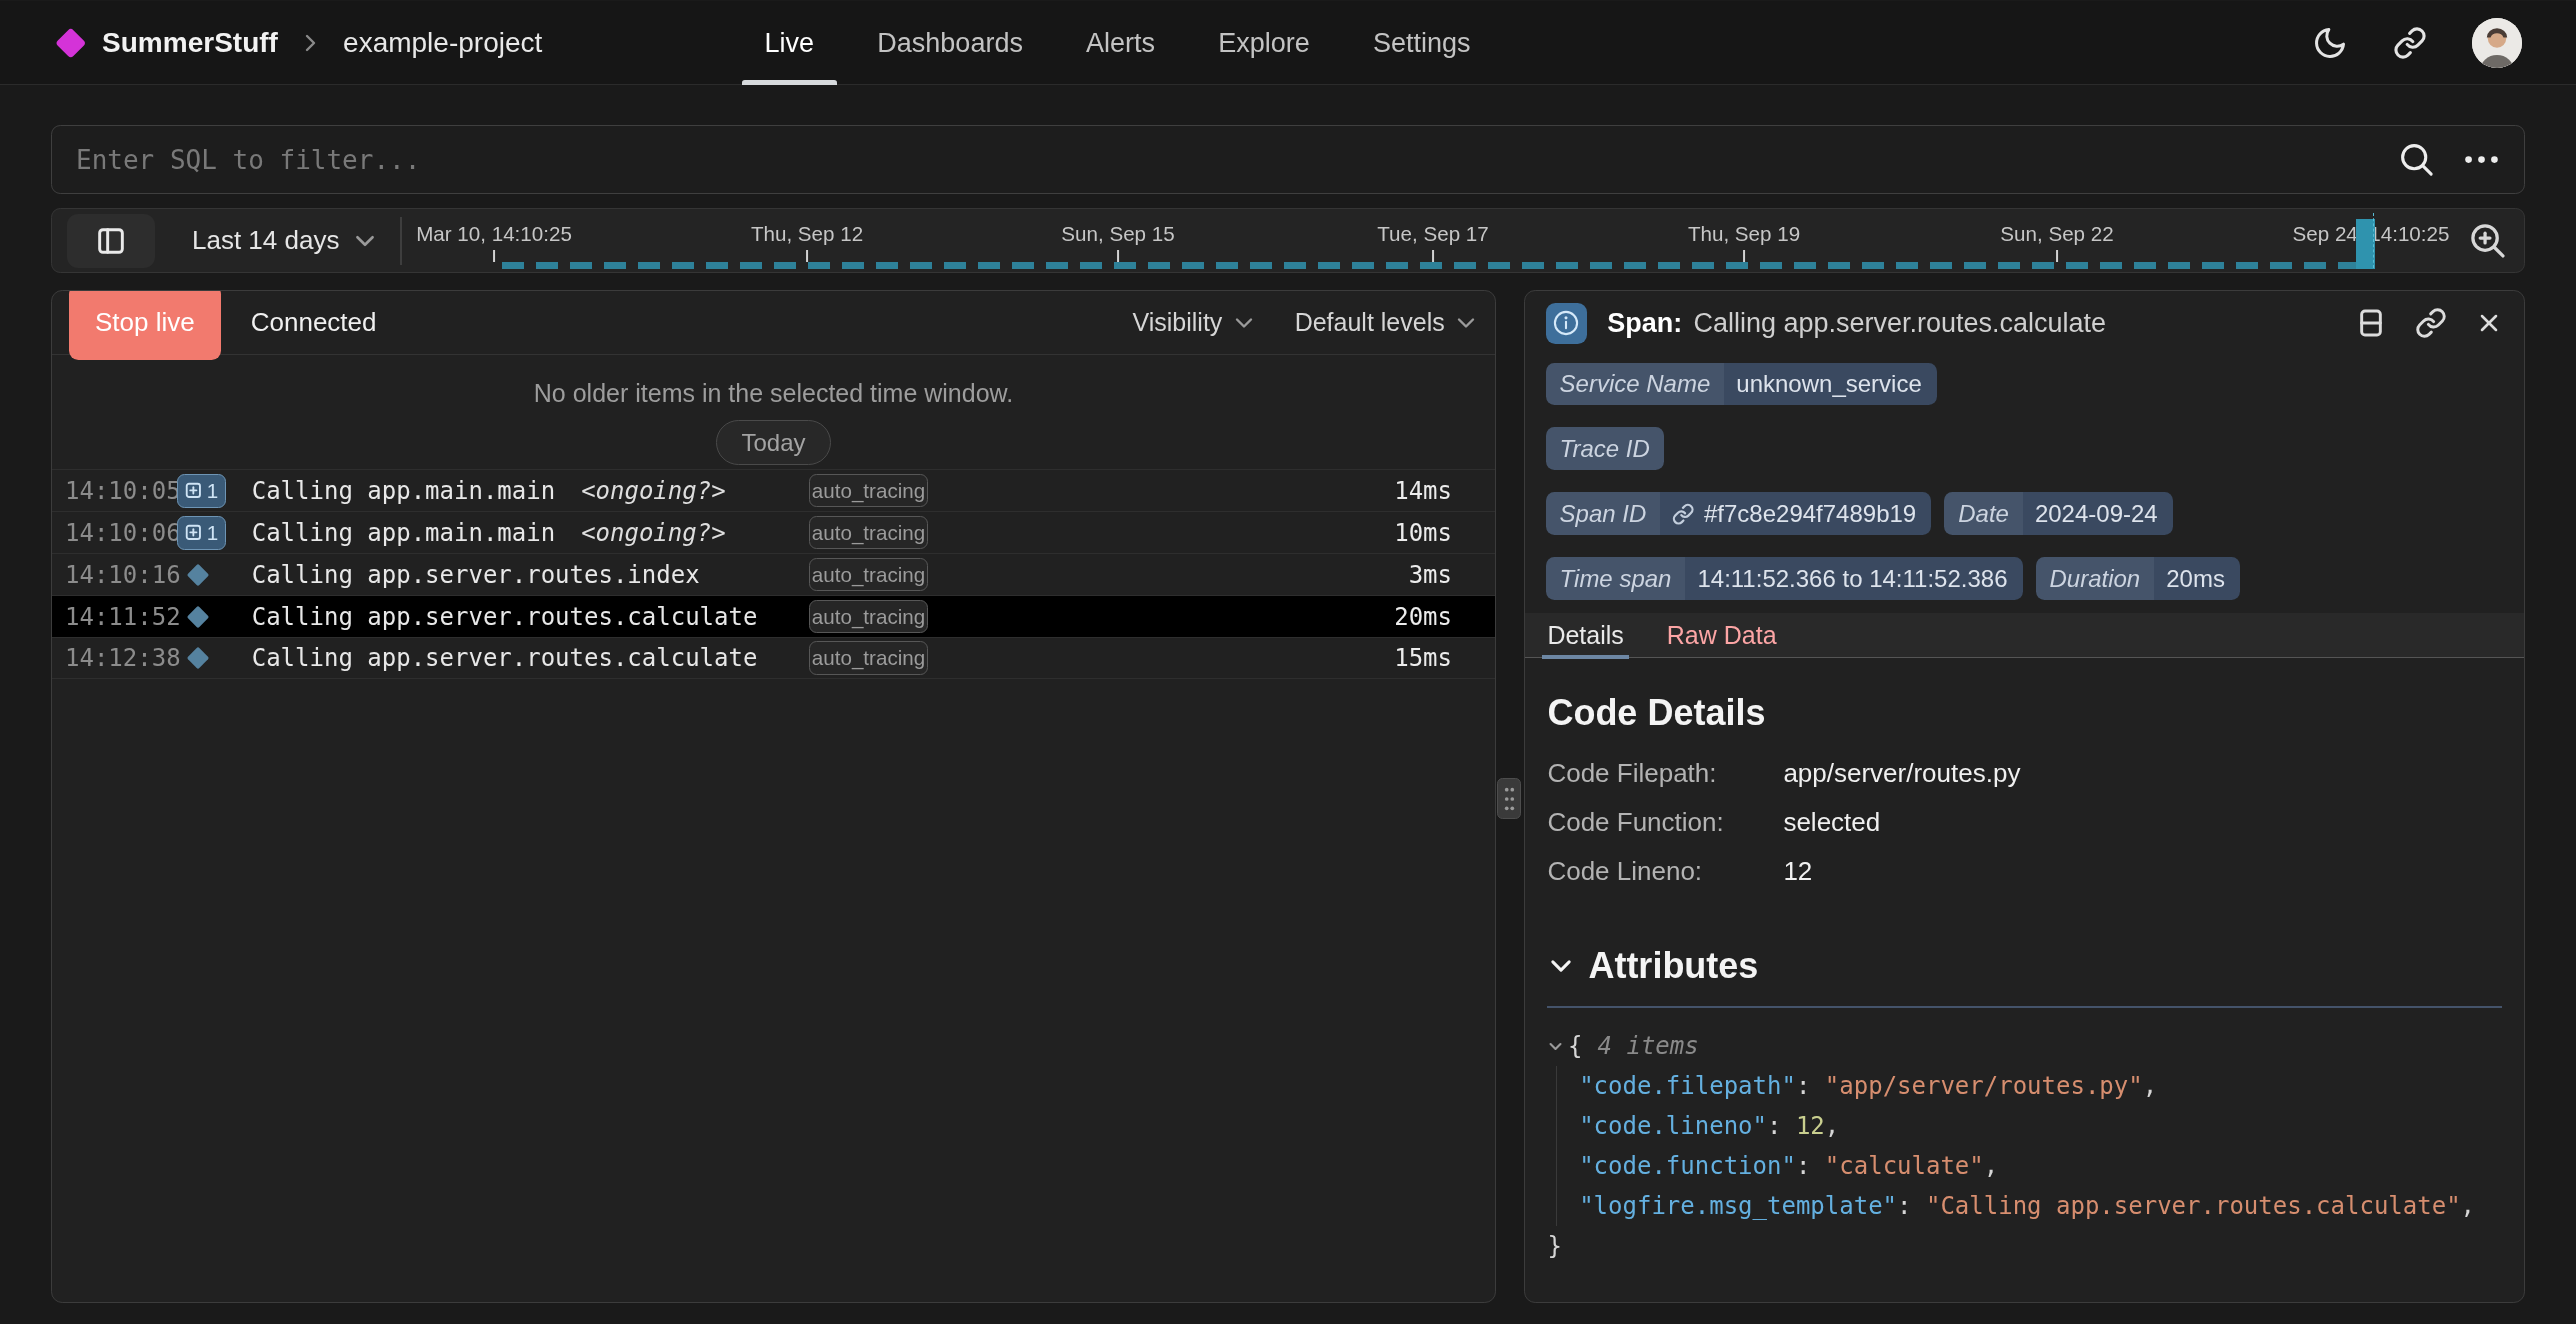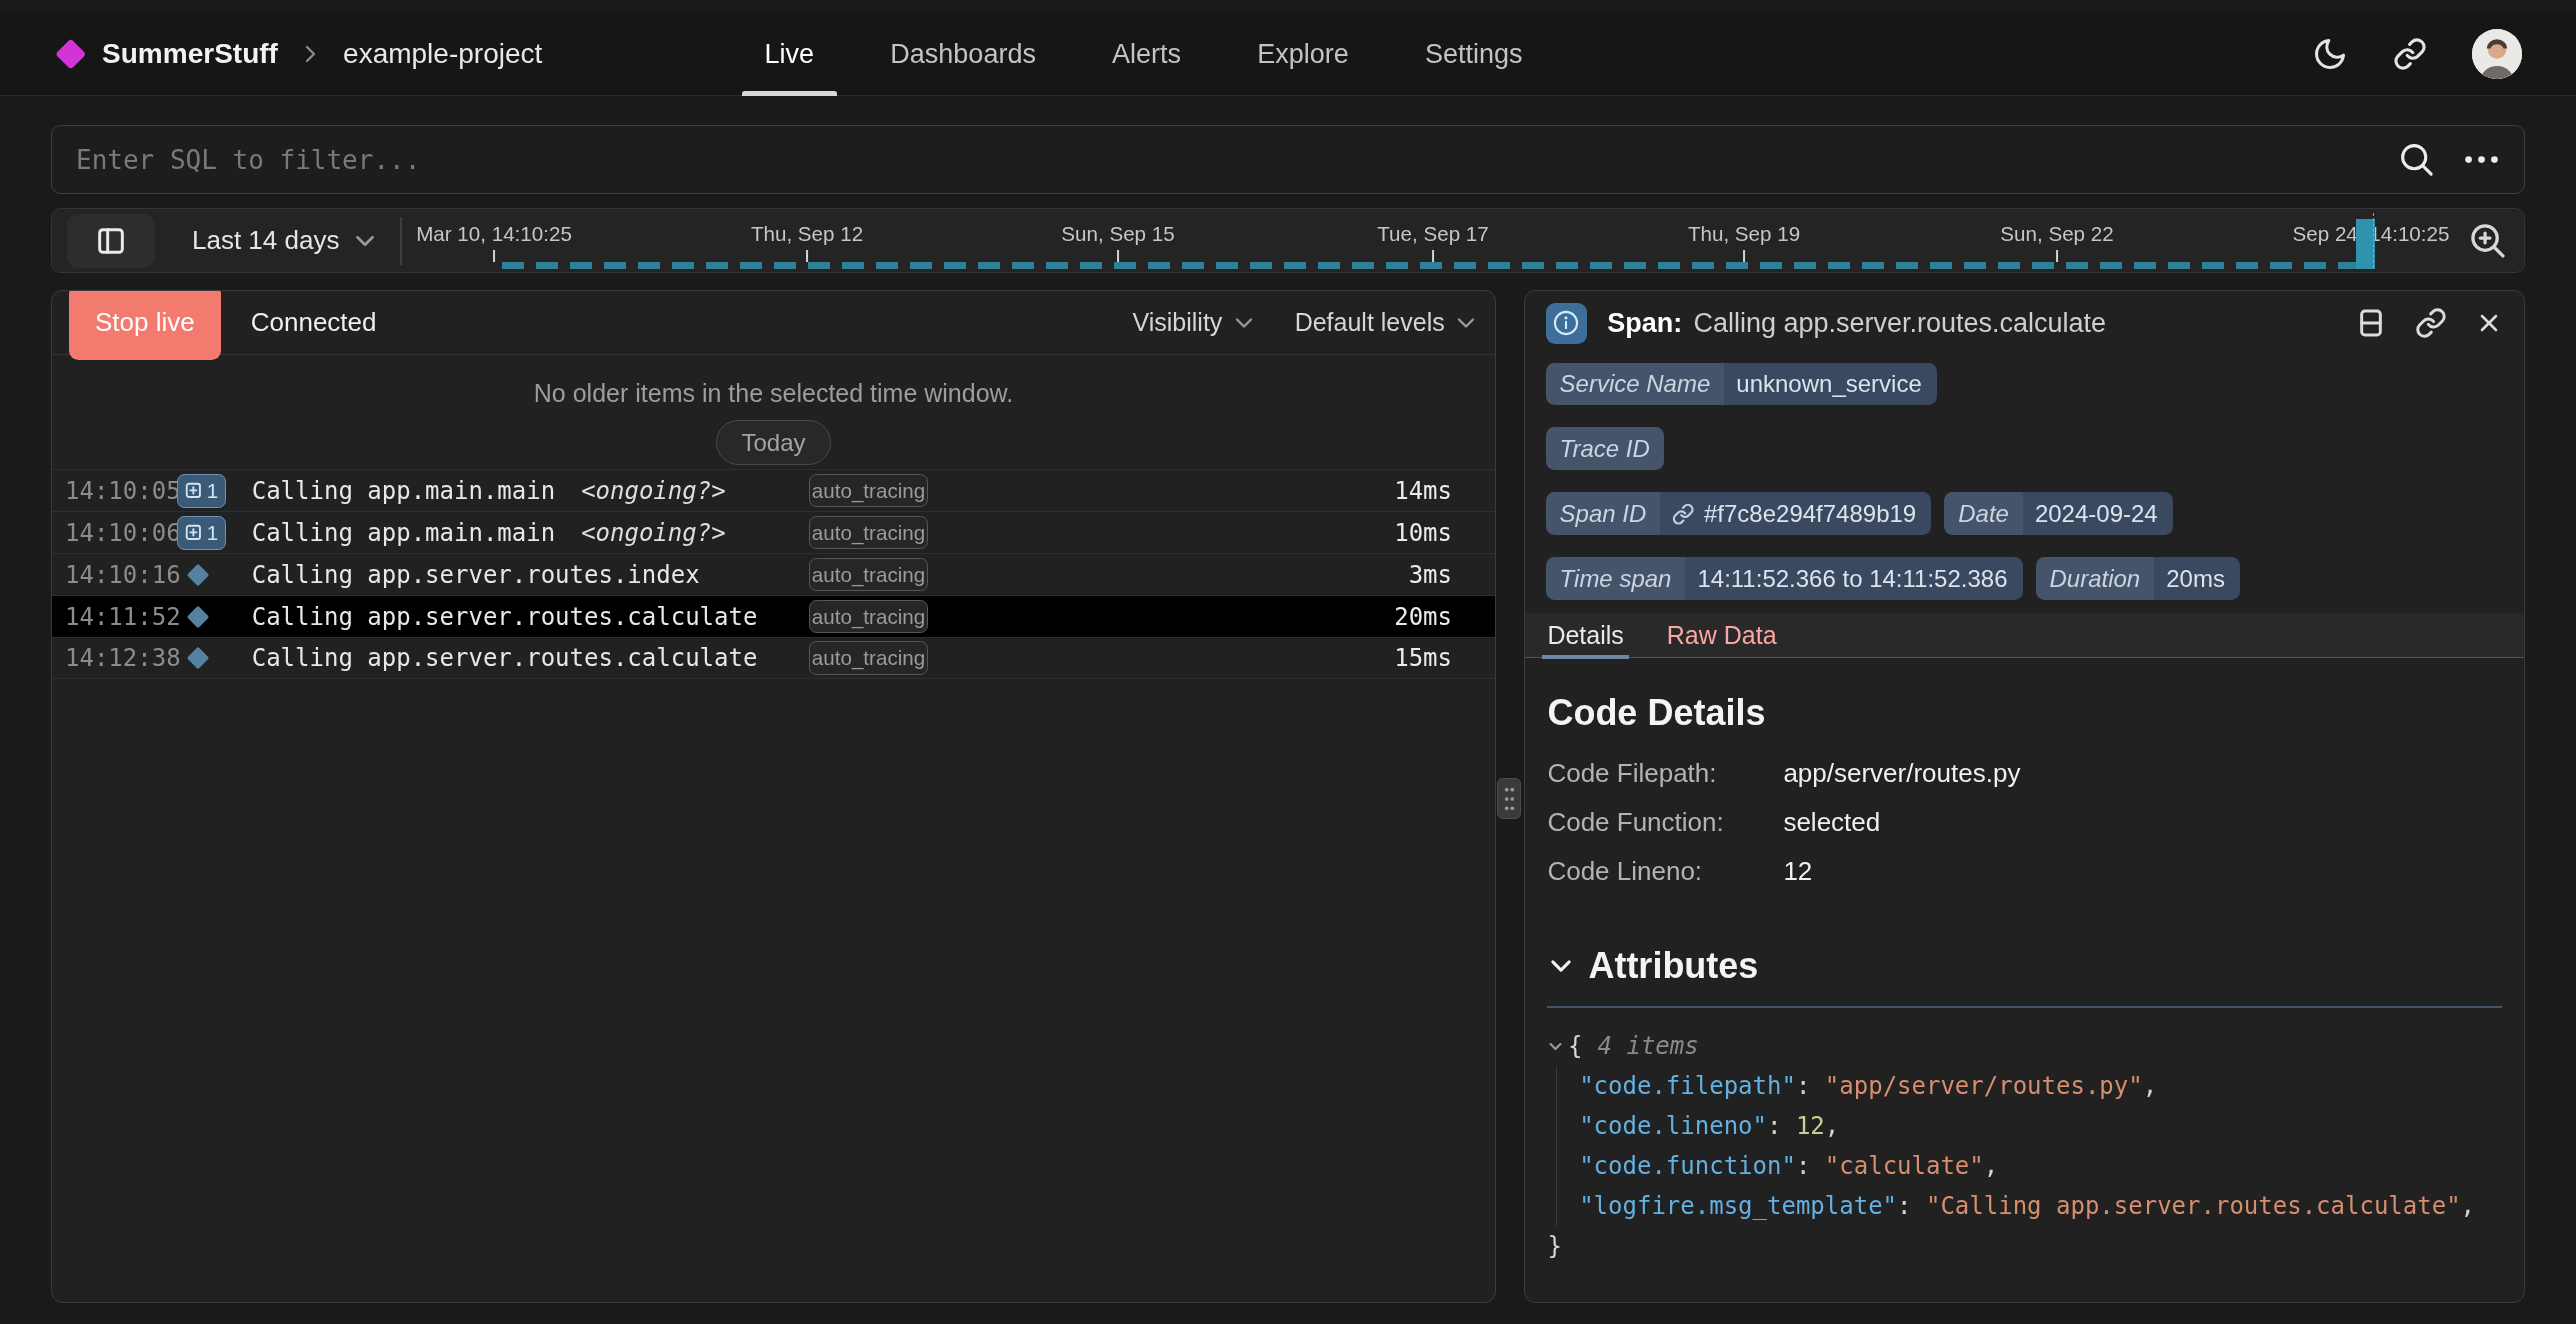--- a/index.html
+++ b/index.html
@@ -8,29 +8,29 @@
     background:#1a1a1a;
     font-family:"Liberation Sans", sans-serif;
     position:relative;
     overflow:hidden;
     color:#e8e8e8;
   }
   svg { display:block; }
 
   
   #topnav {
-    position:absolute; left:0; right:0; top:12px; height:84px;
+    position:absolute; left:0; right:0; top:1px; height:84px;
     background:#161616; border-bottom:1.9px solid #2b2b2b;
   }
   .brand-group { position:absolute; left:60px; top:0; height:84px; display:flex; align-items:center; gap:20.6px; }
   .brand-diamond { width:21.5px; height:21.5px; background:#d433d8; transform:rotate(45deg); border-radius:3.7px; }
   .brand-name { font-size:28px; font-weight:700; color:#f2f2f2; }
   .crumb-sep { color:#8a8a8a; }
   .project-name { font-size:28px; color:#e8e8e8; }
-  .nav-tabs { position:absolute; left:759px; top:0; height:84px; display:flex; gap:65px; }
+  .nav-tabs { position:absolute; left:759px; top:0; height:84px; display:flex; gap:52px; }
   .nav-tab { position:relative; display:flex; align-items:center; font-size:27px; color:#c3c3c3; padding:0 5.6px; cursor:pointer; }
   .nav-tab.active { color:#ffffff; }
   .nav-tab.active::after { content:""; position:absolute; left:-17px; right:-17px; bottom:0; height:4.7px; background:#d7dadd; border-radius:2.8px 2.8px 0 0; }
   .nav-actions { position:absolute; right:54px; top:0; height:84px; display:flex; align-items:center; gap:45px; }
   .icon-btn { color:#e4e4e4; cursor:pointer; }
   .avatar { width:50px; height:50px; border-radius:50%; overflow:hidden; background:#eceae6; cursor:pointer; }
 
   
   #filterbar {
     position:absolute; left:51px; right:51px; top:125px; height:69px;

